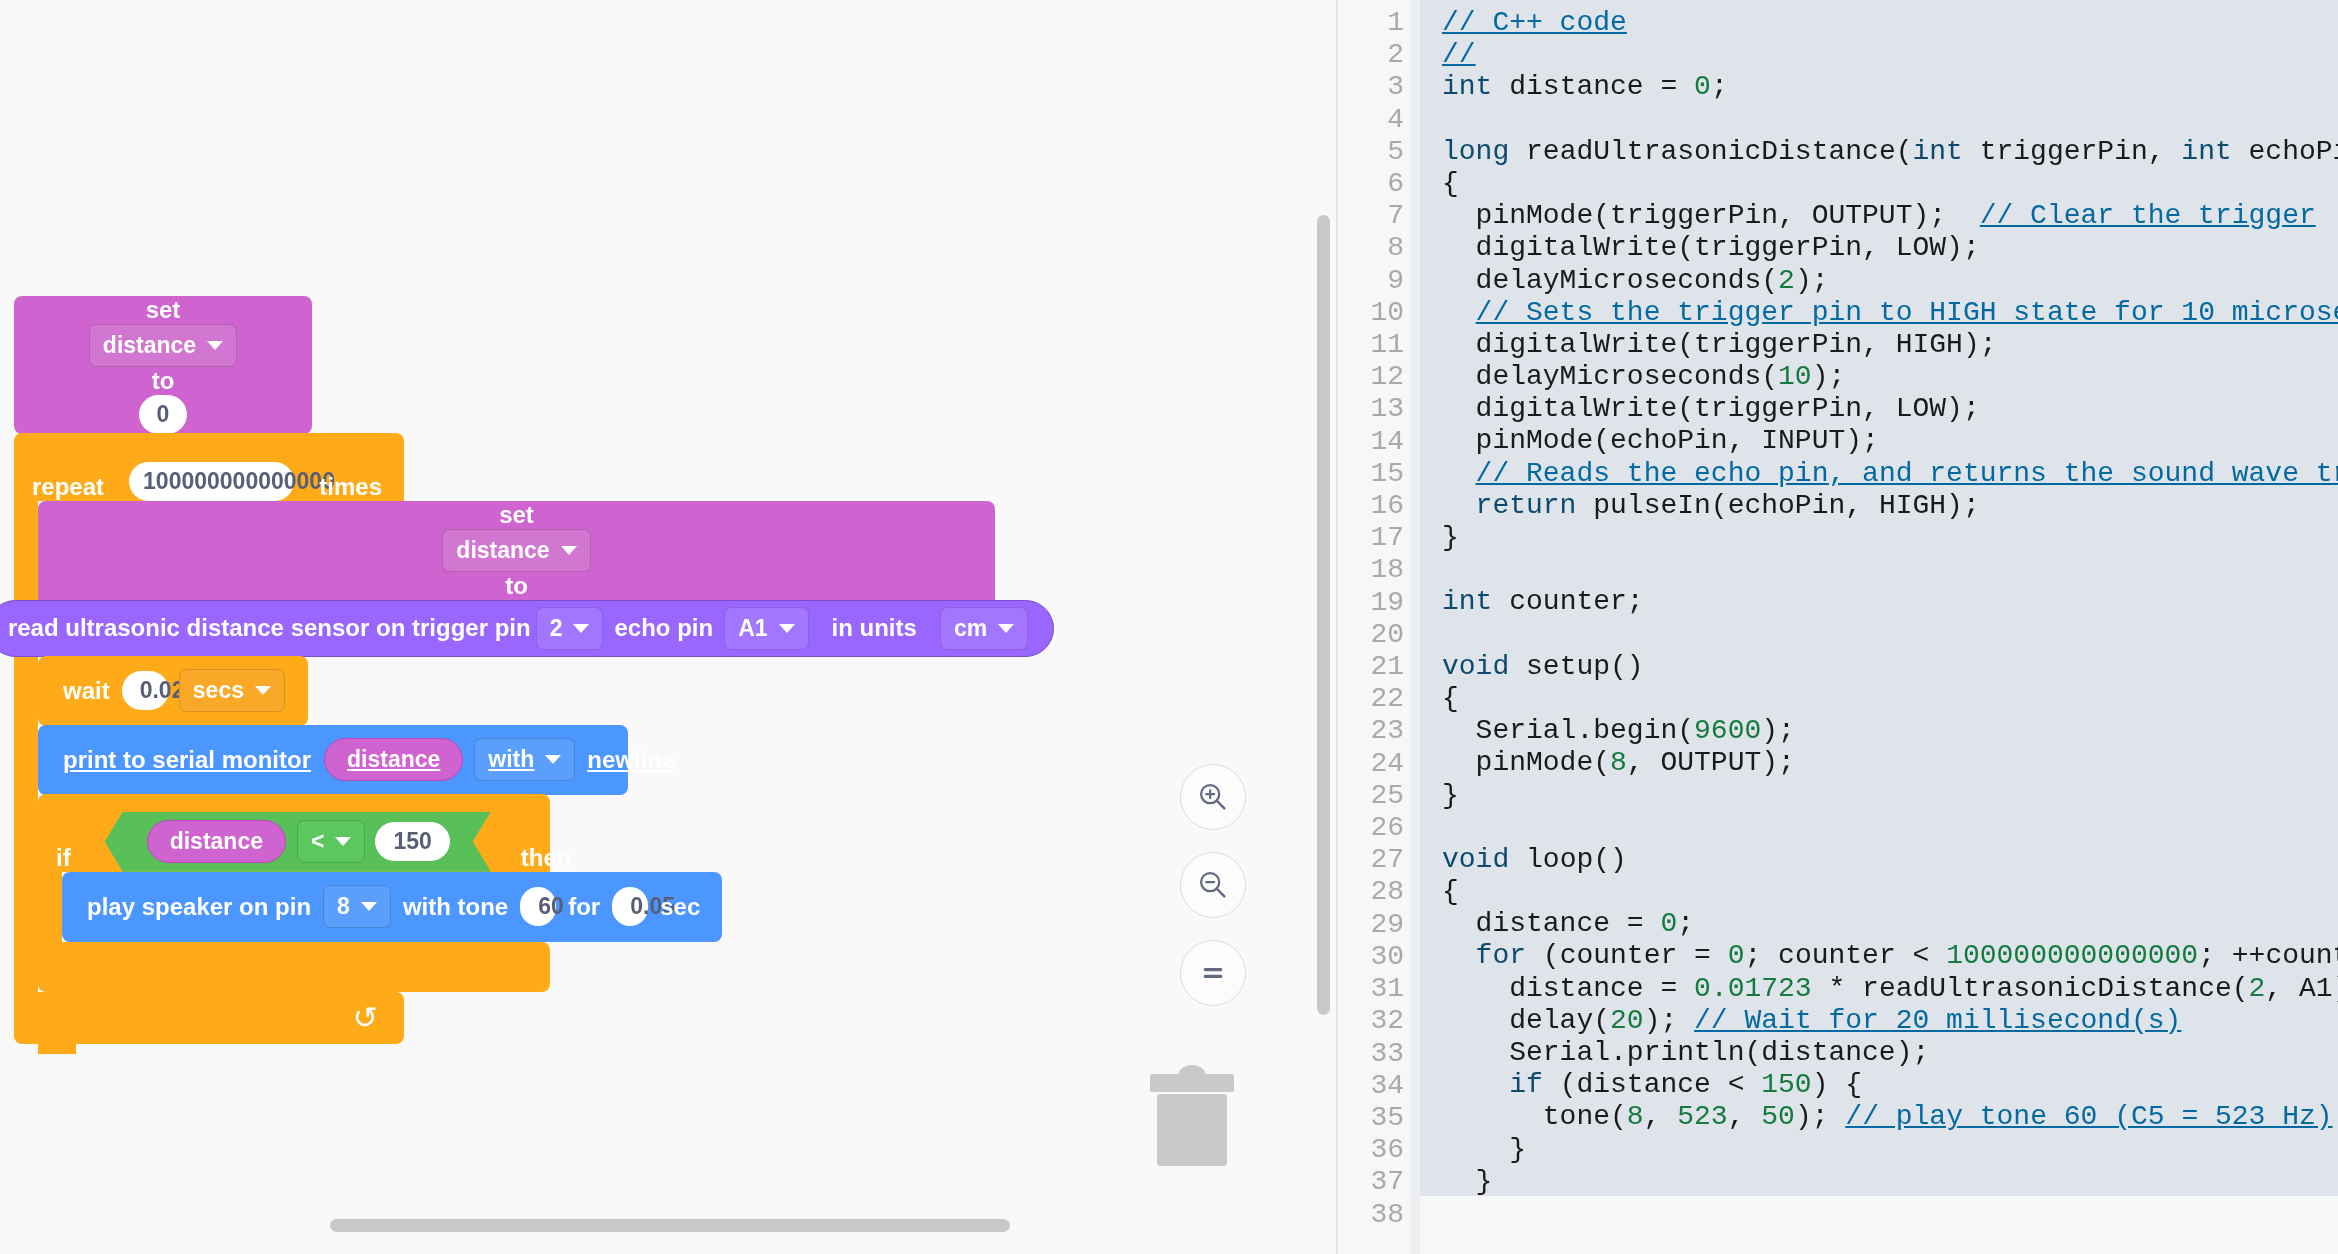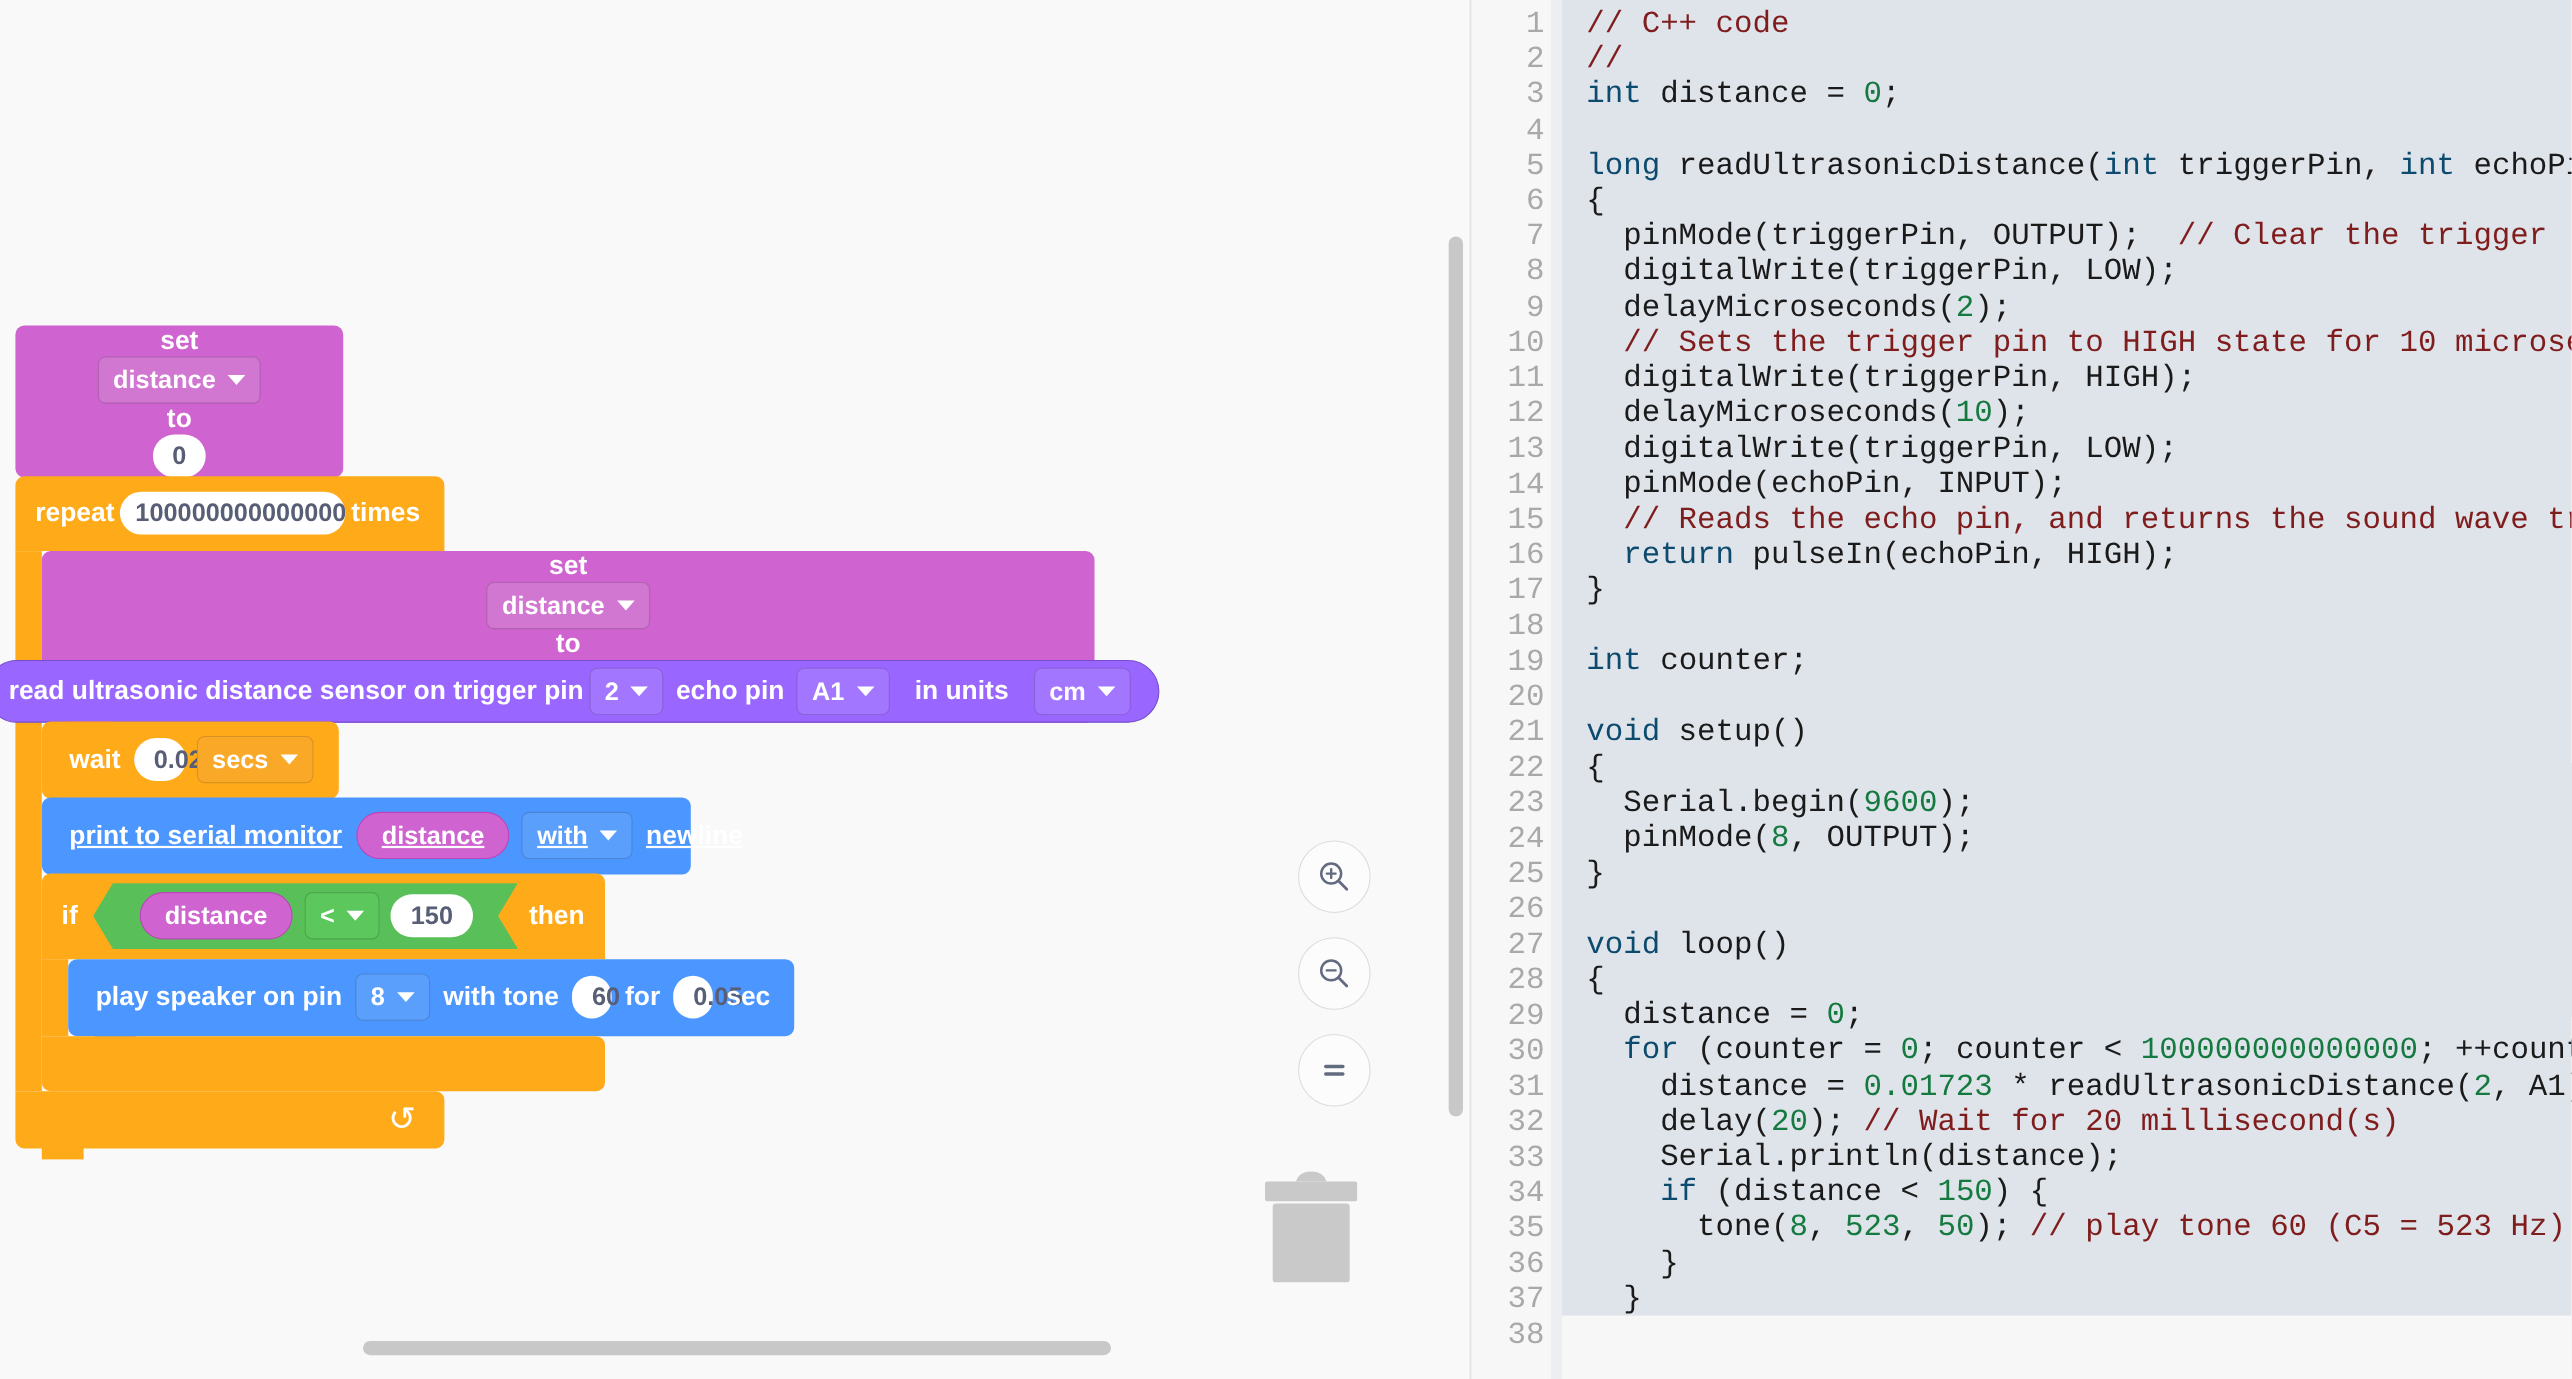--- a/index.html
+++ b/index.html
@@ -114,26 +114,26 @@
     padding: 6px 20px;
     margin-left: 8px;
     font-size: 24px;
     font-weight: bold;
     color: #fff;
   }
 
   
   .c-block { position: relative; }
   .c-head {
-    display: flex; align-items: center;
+    display: flex; align-items: flex-end;
     background: #ffab19;
     border-radius: 8px 8px 0 0;
     min-height: 68px;
     padding: 0 22px 0 18px;
-    color: #fff; font-weight: bold; font-size: 24px;
+    color: #fff; font-weight: bold; font-size: 24px; gap: 20px;
   }
   .c-arm {
     position: absolute; left: 0; top: 0;
     width: 24px; height: 100%;
     background: #ffab19;
   }
   .c-body { position: relative; padding-left: 24px; }
   .c-foot {
     display: flex; align-items: center; justify-content: flex-end;
     background: #ffab19;
@@ -215,21 +215,21 @@
     flex: 1 1 auto;
     background: #dfe3ea;
     padding: 7px 0 0 22px;
     font-size: 28px;
     line-height: 32.2px;
     color: #1a1a1a;
     white-space: pre;
     overflow: hidden;
   }
   #code-area .ln { display: block; height: 32.2px; }
-  .tk-com { color: #7f1d1d; }
+  .tk-com { color: #0369a1; text-decoration: underline; }
   .tk-kw  { color: #0c4a6e; }
   .tk-num { color: #157a3f; }
   .code-bottom-fill { position:absolute; left:82px; right:0; bottom:0; height:58px; background:#f7f7f7; }
 </style>
 </head>
 <body>
 
 <div id="app">
 
   <div id="canvas-pane">

